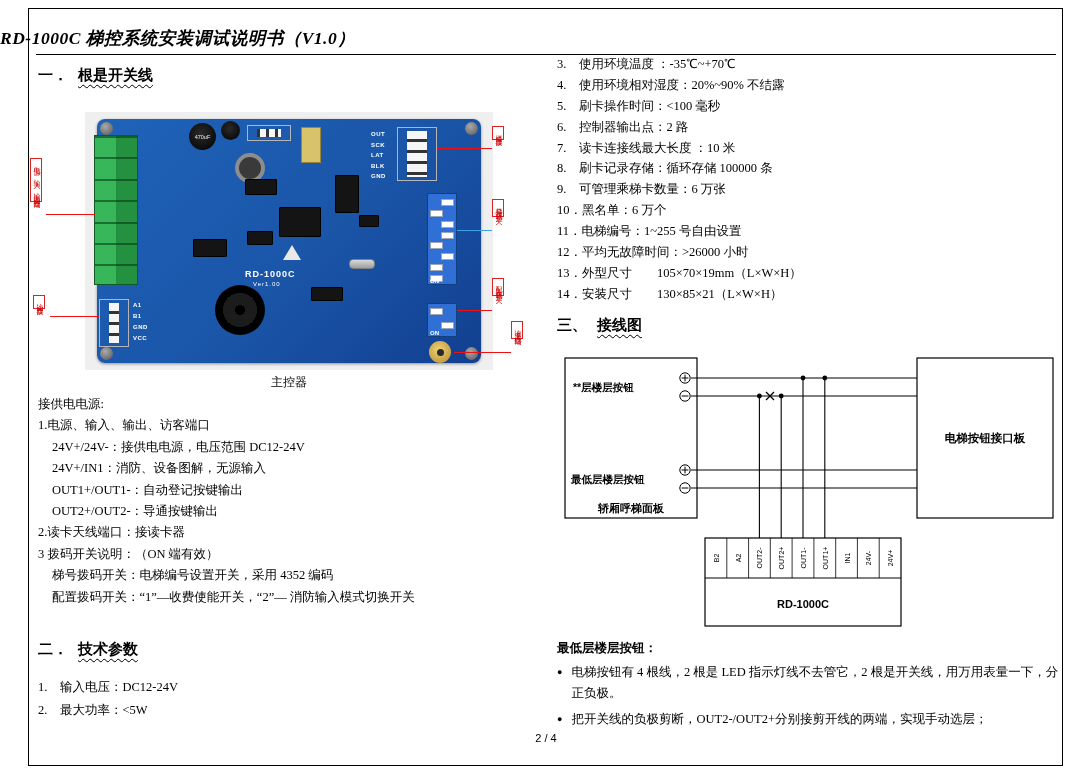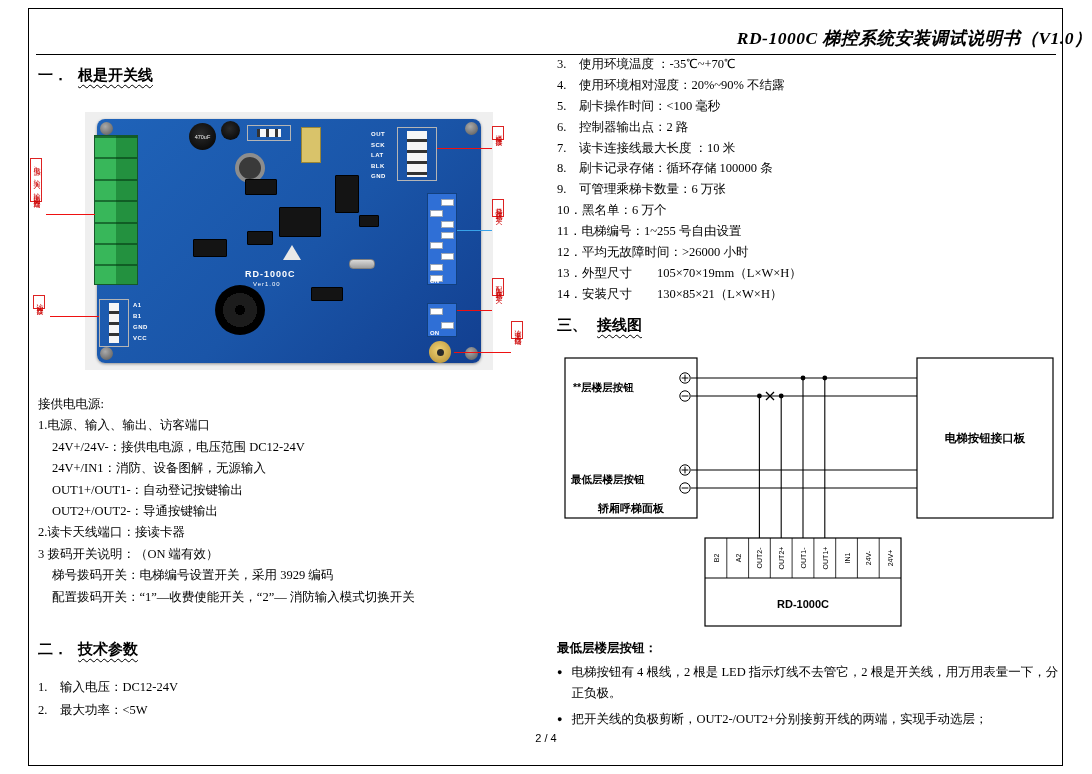--- a/index.html
+++ b/index.html
@@ -1,20 +1,20 @@
 <!DOCTYPE html>
 <html><head>
 <meta charset="utf-8">
 <style>
   *{box-sizing:border-box;margin:0;padding:0}
   html,body{background:#fff}
   .page{position:relative;width:1092px;height:774px;background:#fff;overflow:hidden;
         font-family:"Liberation Serif",serif;color:#000}
   .frame{position:absolute;left:28px;top:8px;width:1035px;height:758px;border:1px solid #000}
-  .title{position:absolute;left:0;top:26px;width:100%;text-align:right;
+  .title{position:absolute;left:0;top:26px;width:100%;text-align:left;
          font-size:17.5px;font-weight:bold;font-style:italic;letter-spacing:.5px}
   .title-rule{position:absolute;left:36px;top:54px;width:1020px;border-top:1.8px solid #000}
   .h2{position:absolute;font-family:"Liberation Sans",sans-serif;font-weight:bold;font-size:15px}
   .h2 .hu{margin-left:10px;text-decoration-line:underline;text-decoration-style:wavy;
           text-decoration-thickness:1px;text-underline-offset:4px}
   
   .figure{position:absolute;left:30px;top:110px;width:502px;height:278px}
   .photo{position:absolute;left:55px;top:2px;width:408px;height:258px;background:#efefef}
   .pcb{position:absolute;left:12px;top:7px;width:384px;height:244px;border-radius:8px;
        background:linear-gradient(135deg,#1f63b9 0%,#1a55a8 55%,#123f90 100%);
@@ -160,31 +160,32 @@
     <div class="cl" style="left:424px;top:242px;width:57px"></div>
 
     <div class="vlabel" style="left:0;top:48px">电源、输入、输出访客端口</div>
     <div class="vlabel" style="left:3px;top:185px">访客接口</div>
     <div class="vlabel" style="left:462px;top:16px">楼显接口</div>
     <div class="vlabel" style="left:462px;top:89px">梯号拨码开关</div>
     <div class="vlabel" style="left:462px;top:168px">配置拨码开关</div>
     <div class="vlabel" style="left:481px;top:211px">读卡天线端口</div>
   </div>
 
+  <div class="caption">主控器</div>
 
   <div class="ptext">
     <div class="pline">接供电电源:</div>
     <div class="pline">1.电源、输入、输出、访客端口</div>
     <div class="pline ind">24V+/24V-：接供电电源，电压范围 DC12-24V</div>
     <div class="pline ind">24V+/IN1：消防、设备图解，无源输入</div>
     <div class="pline ind">OUT1+/OUT1-：自动登记按键输出</div>
     <div class="pline ind">OUT2+/OUT2-：导通按键输出</div>
     <div class="pline">2.读卡天线端口：接读卡器</div>
     <div class="pline">3 拨码开关说明：（ON 端有效）</div>
-    <div class="pline ind">梯号拨码开关：电梯编号设置开关，采用 3929 编码</div>
+    <div class="pline ind">梯号拨码开关：电梯编号设置开关，采用 4352 编码</div>
     <div class="pline ind">配置拨码开关：“1”—收费使能开关，“2”— 消防输入模式切换开关</div>
   </div>
 
   <div class="h2" style="left:38px;top:640px">
     <span>二．</span><span class="hu">技术参数</span>
   </div>
   <div class="params">
     <div>1.　输入电压：DC12-24V</div>
     <div>2.　最大功率：&lt;5W</div>
   </div>

